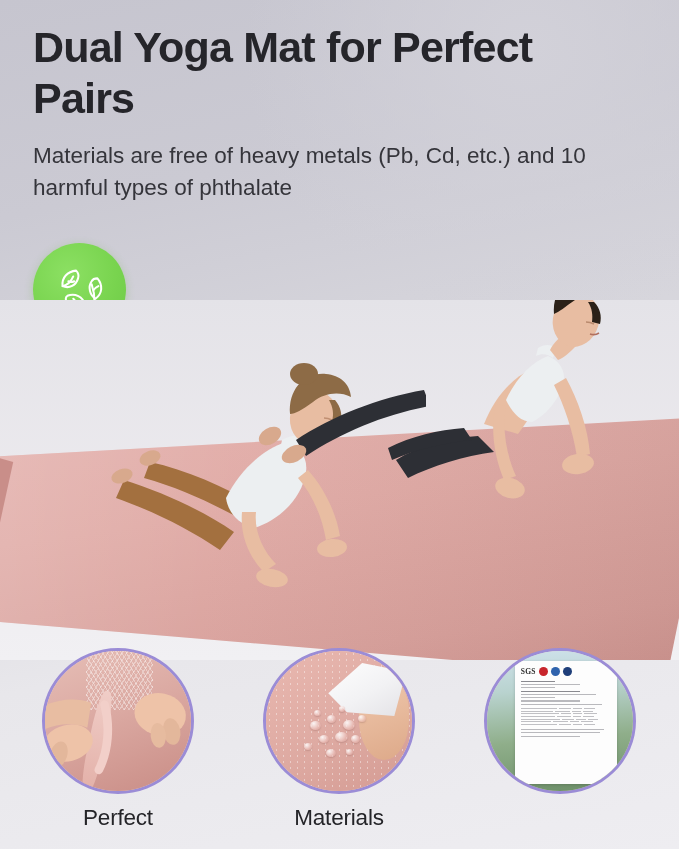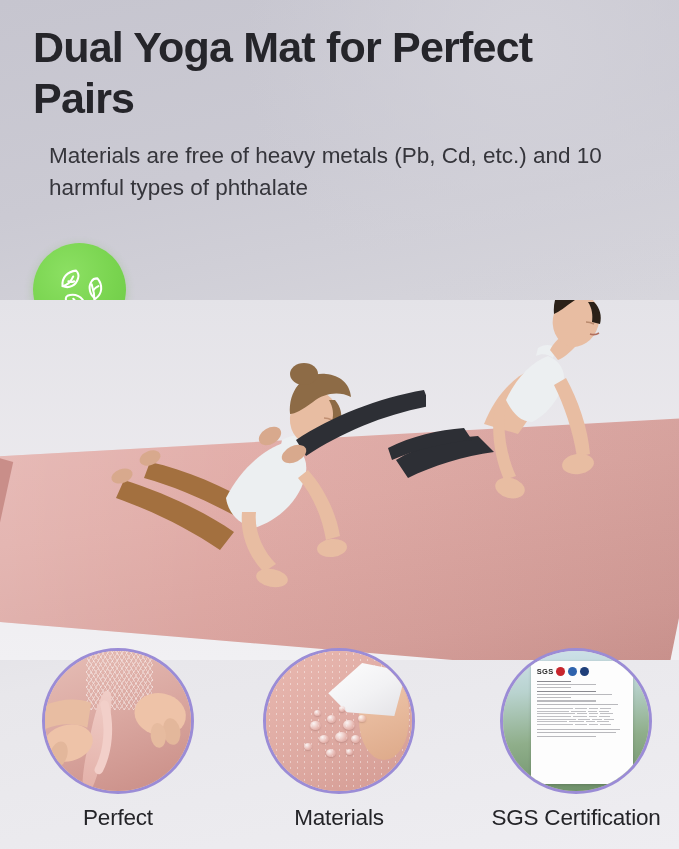--- a/index.html
+++ b/index.html
@@ -29,21 +29,20 @@
     color: #25252a;
   }
   .subhead {
     position: absolute;
     left: 33px; top: 140px;
     width: 600px;
     font-size: 22.5px;
     font-weight: 400;
     line-height: 1.42;
     color: #35353b;
-    margin-left: 16px;
   }
 
   
   .eco-badge {
     position: absolute;
     left: 33px; top: 243px;
     width: 93px; height: 93px;
     border-radius: 50%;
     background: radial-gradient(circle at 38% 33%, #8ce063 0%, #79d44f 55%, #6cc845 100%);
     box-shadow: 0 2px 9px rgba(110,180,70,0.32);
@@ -99,21 +98,21 @@
     left: 0; top: 648px;
     width: 679px; height: 201px;
   }
   .feature {
     position: absolute;
     width: 200px;
     text-align: center;
   }
   .feature.f1 { left: 18px; }
   .feature.f2 { left: 239px; }
-  .feature.f3 { left: 476px; }
+  .feature.f3 { left: 460px; font-family: Liberation Serif, serif; }
   .oval {
     position: relative;
     width: 152px; height: 146px;
     margin: 0 auto;
     border-radius: 50%;
     border: 3.2px solid #9b8cd6;
     overflow: hidden;
     background: #e9d4d0;
   }
   .oval-inner { position: absolute; inset: 0; }
@@ -405,17 +404,16 @@
                   <i class="doc-cell" style="width:10%"></i>
                   <i class="doc-cell" style="width:12%"></i>
                 </div>
             </div>
             <div class="doc-line" style="width:92%; margin-top:4px"></div>
             <div class="doc-line" style="width:88%"></div>
             <div class="doc-line mid"></div>
           </div>
         </div>
       </div>
-      <div class="feature-label">SGS Certification</div>
     </div>
 
   </div>
 </div>
 
 </body></html>

